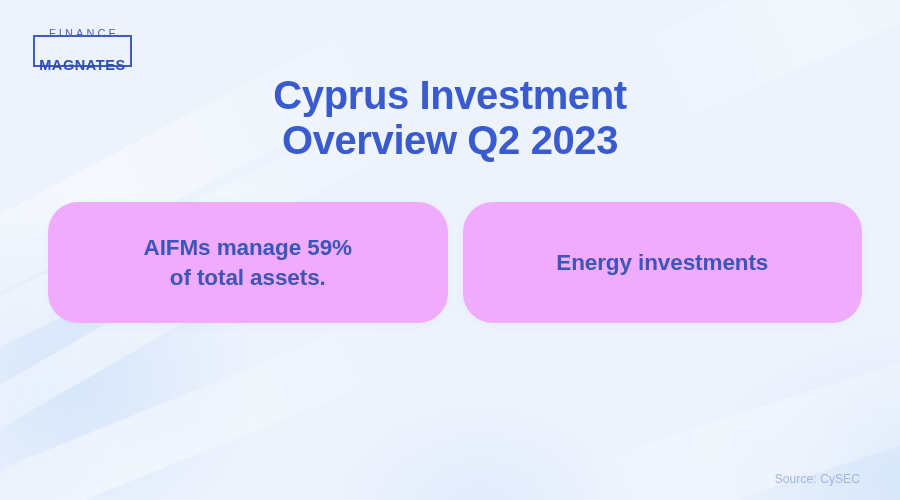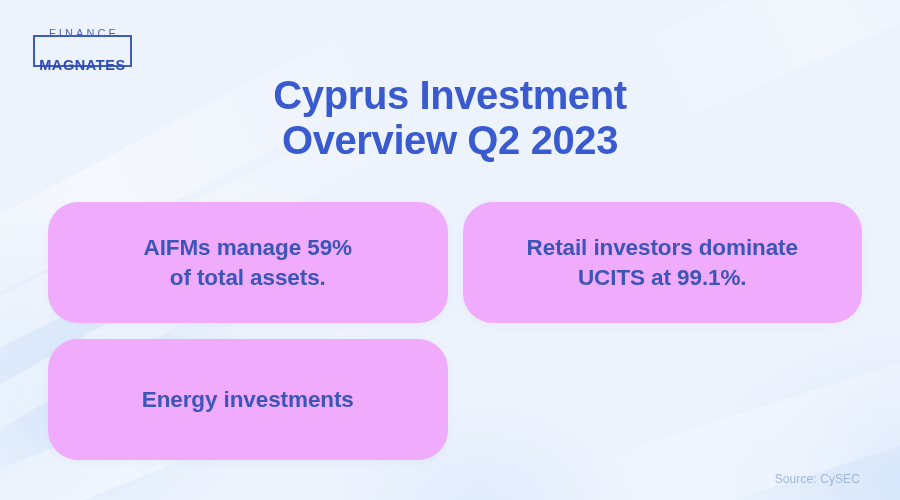--- a/index.html
+++ b/index.html
@@ -156,26 +156,20 @@
 
   <div class="grid">
 
     <div class="card">
       <div class="card-text">
         <span class="line">AIFMs manage 59%</span>
         <span class="line">of total assets.</span>
       </div>
     </div>
 
-    <div class="card">
-      <div class="card-text">
-        <span class="line">Retail investors dominate</span>
-        <span class="line">UCITS at 99.1%.</span>
-      </div>
-    </div>
 
     <div class="card">
       <div class="card-text">
         <span class="line">Energy investments</span>
       </div>
     </div>
 
 
   </div>
 

